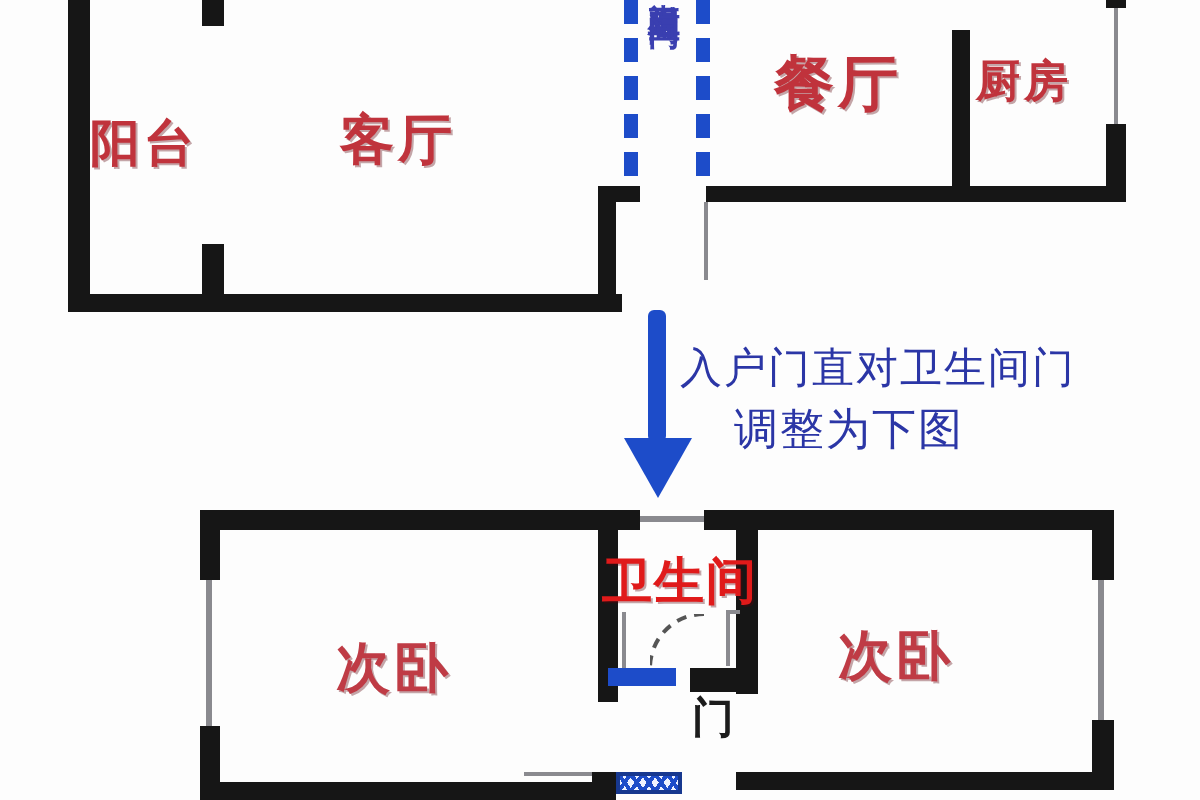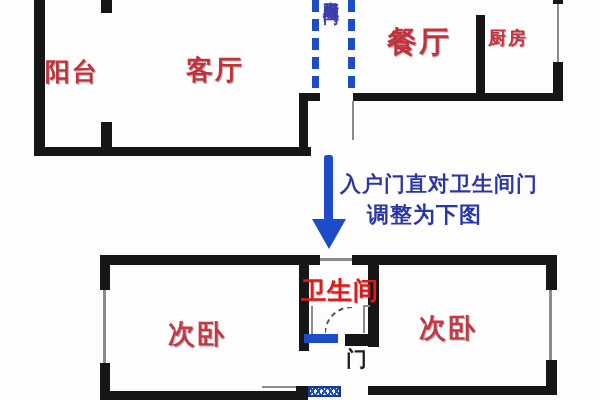--- a/index.html
+++ b/index.html
@@ -10,21 +10,21 @@
   }
   .abs{position:absolute;}
   .wall{background:var(--wall,#161616);}
   .thinline{background:var(--grayline,#555);}
   .dashes{background:repeating-linear-gradient(to bottom,var(--blue,#1d4cc9) 0 12px,transparent 12px 19px);}
   .redlabel{
     color:var(--red,#c0333c);font-weight:bold;letter-spacing:2px;white-space:nowrap;
     text-shadow:1px 1px 0 rgba(90,0,10,0.35);z-index:5;
   }
   .bluetext{
-    color:var(--bluetext,#2b36a6);font-weight:bold;white-space:nowrap;
+    color:var(--bluetext,#2b36a6);font-weight:normal;white-space:nowrap;
     letter-spacing:1px;z-index:5;
   }
   .vtext{
     writing-mode:vertical-rl;text-orientation:upright;
     color:#3a3fb0;font-weight:bold;font-size:16px;line-height:22px;
     letter-spacing:1px;z-index:4;
   }
   .arrow-shaft{background:var(--blue,#2257d6);border-radius:3px;}
   .arrow-head{
     width:0;height:0;
@@ -58,23 +58,23 @@
     <div class="abs wall" style="left:553px;top:0;width:10px;height:4px;"></div>
     <div class="abs thinline" style="left:557px;top:4px;width:2px;height:58px;"></div>
     <div class="abs wall" style="left:553px;top:62px;width:10px;height:39px;"></div>
     <div class="abs thinline" style="left:352px;top:101px;width:2px;height:39px;background:#8a8a8f;"></div>
 
     <div class="abs dashes" style="left:312px;top:0;width:7px;height:93px;"></div>
     <div class="abs dashes" style="left:348px;top:0;width:7px;height:88px;"></div>
     <div class="abs vtext" style="left:320px;top:-12px;height:125px;overflow:hidden;">门直对卫生间门</div>
 
     <div class="abs redlabel" style="left:45px;top:55px;font-size:25px;">阳台</div>
-    <div class="abs redlabel" style="left:170px;top:52px;font-size:27px;margin-left:16px;">客厅</div>
+    <div class="abs redlabel" style="left:170px;top:52px;font-size:27px;">客厅</div>
     <div class="abs redlabel" style="left:387px;top:22px;font-size:30px;">餐厅</div>
-    <div class="abs redlabel" style="left:488px;top:26px;font-size:18px;font-family:Liberation Mono, monospace;">厨房</div>
+    <div class="abs redlabel" style="left:488px;top:26px;font-size:22px;font-family:Liberation Mono, monospace;">厨房</div>
   </div>
 
   <div>
     <div class="abs arrow-shaft" style="left:324px;top:155px;width:9px;height:66px;"></div>
     <div class="abs arrow-head" style="left:312px;top:219px;"></div>
     <div class="abs bluetext" style="left:340px;top:170px;font-size:21px;">入户门直对卫生间门</div>
     <div class="abs bluetext" style="left:367px;top:200px;font-size:22px;">调整为下图</div>
   </div>
 
   <div>

